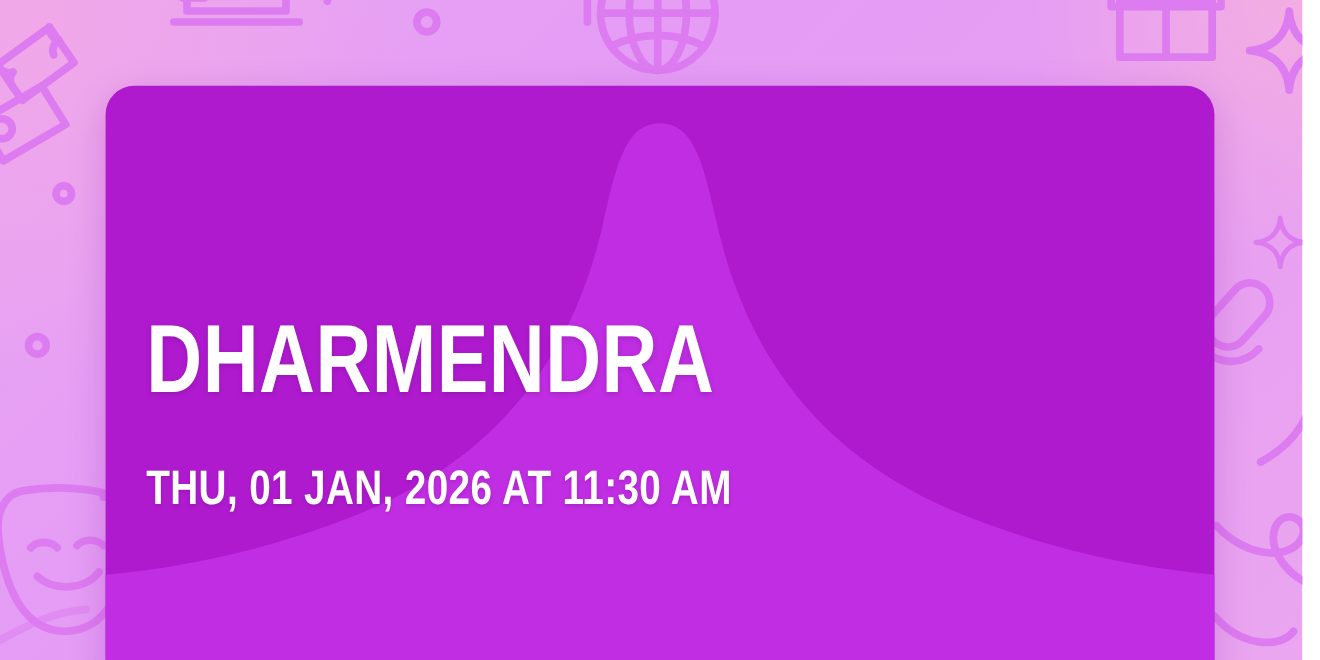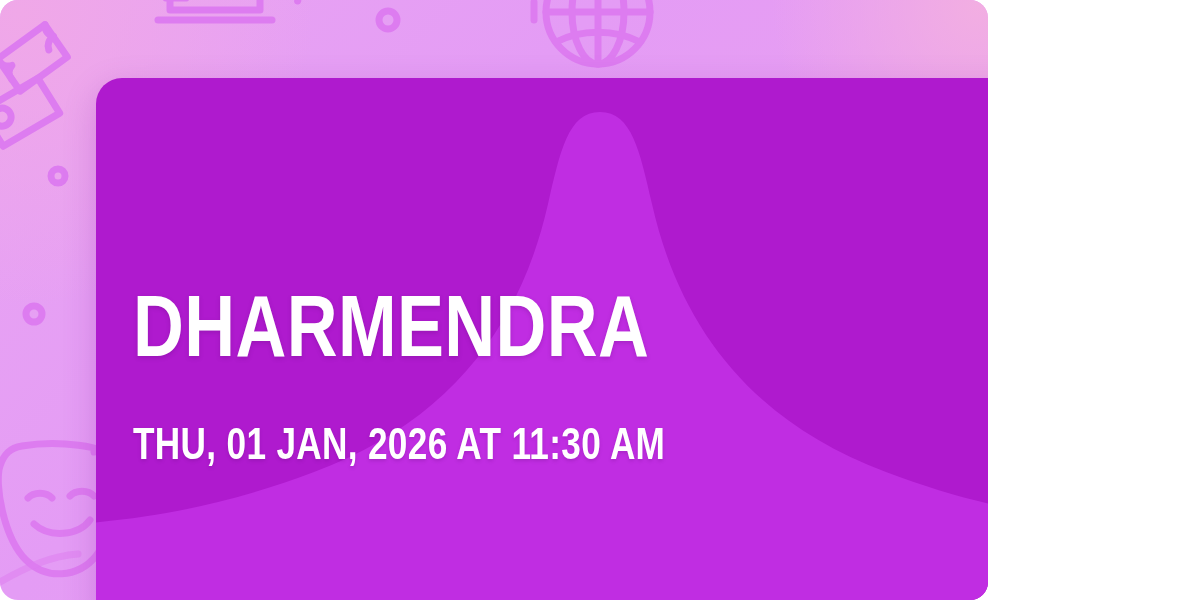--- a/index.html
+++ b/index.html
@@ -9,24 +9,23 @@
   }
   body {
     width: 1200px;
     height: 600px;
     overflow: hidden;
     font-family: "Liberation Sans", sans-serif;
   }
 
   #stage {
     position: relative;
-    width: 988px;
+    width: 1184px;
     height: 600px;
     overflow: hidden;
-    border-radius: 18px;
   }
 
   
   .bg-gradient {
     position: absolute;
     inset: 0;
     background:
       radial-gradient(circle at 2% 2%, #f0a8e8 0%, rgba(240,168,232,0) 26%),
       radial-gradient(circle at 99% 1%, #f2aee2 0%, rgba(242,174,226,0) 18%),
       linear-gradient(135deg, #e9a5f2 0%, #e49cf5 38%, #e79ef2 68%, #eaa6f0 100%);

